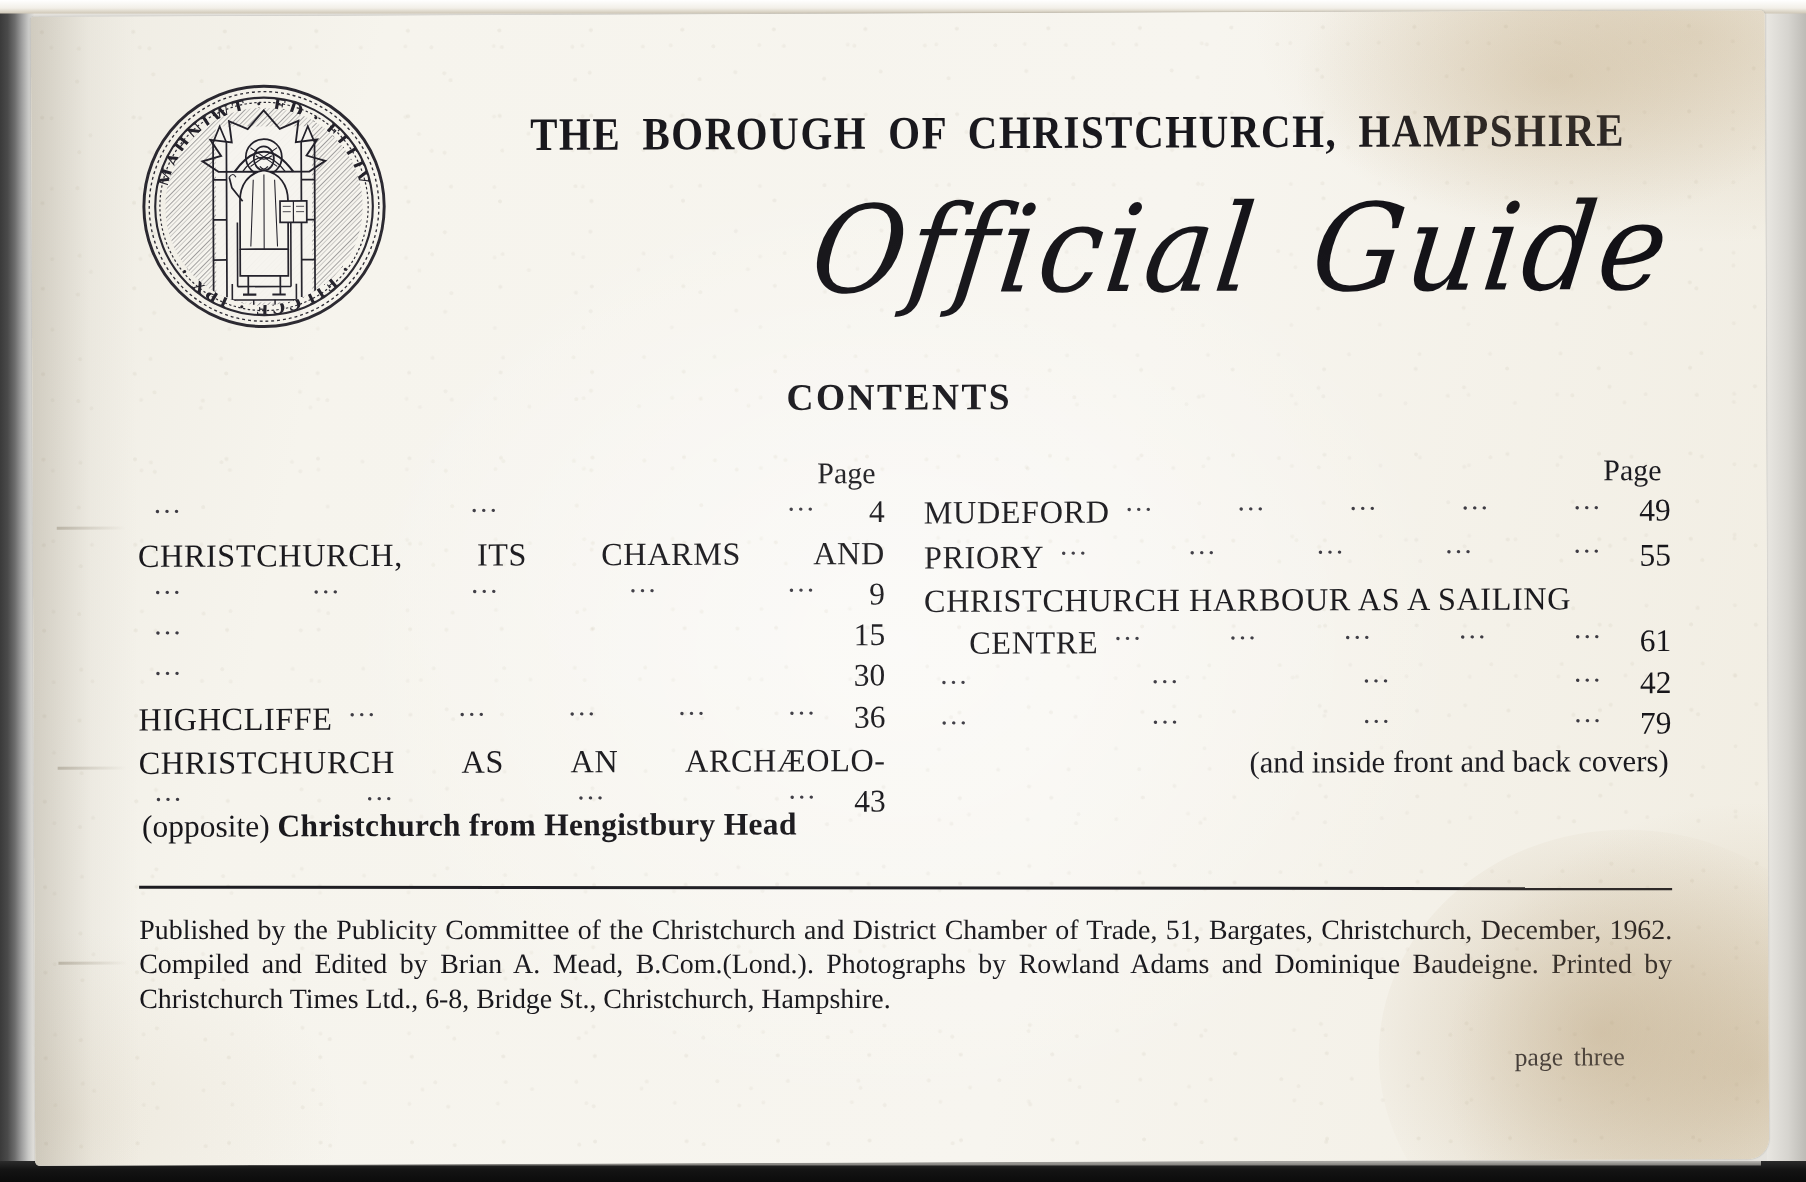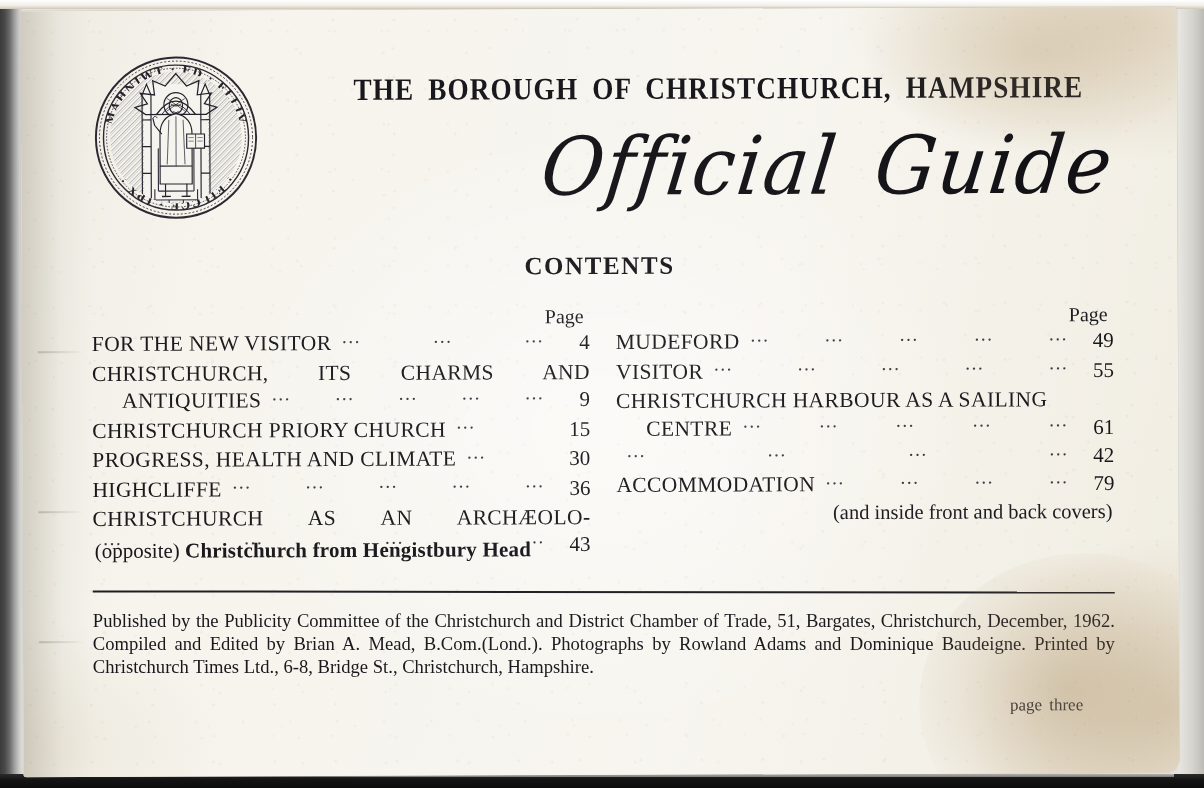--- a/index.html
+++ b/index.html
@@ -464,63 +464,59 @@
 
       <div class="contents-title">CONTENTS</div>
 
       <div class="toc">
 
         <div class="toc-col">
           <div class="toc-page-hd">Page</div>
           <div id="left-entries">
               <div class="toc-entry">
                 <div class="toc-line">
-                  <div class="ttl">FOR THE NEW VISITOR</div>
                   <div class="leaders">
                     <span>
                       <i>…</i>
                       <i>…</i>
                       <i>…</i>
                     </span>
                   </div>
                   <div class="pgno">4</div>
                 </div>
               </div>
               <div class="toc-entry">
                 <div class="toc-line justify">
                   <div class="ttl wrapline">CHRISTCHURCH, ITS CHARMS AND</div>
                 </div>
                 <div class="toc-line">
-                  <div class="ttl indent">ANTIQUITIES</div>
                   <div class="leaders">
                     <span>
                       <i>…</i>
                       <i>…</i>
                       <i>…</i>
                       <i>…</i>
                       <i>…</i>
                     </span>
                   </div>
                   <div class="pgno">9</div>
                 </div>
               </div>
               <div class="toc-entry">
                 <div class="toc-line">
-                  <div class="ttl">CHRISTCHURCH PRIORY CHURCH</div>
                   <div class="leaders">
                     <span>
                       <i>…</i>
                     </span>
                   </div>
                   <div class="pgno">15</div>
                 </div>
               </div>
               <div class="toc-entry">
                 <div class="toc-line">
-                  <div class="ttl">PROGRESS, HEALTH AND CLIMATE</div>
                   <div class="leaders">
                     <span>
                       <i>…</i>
                     </span>
                   </div>
                   <div class="pgno">30</div>
                 </div>
               </div>
               <div class="toc-entry">
                 <div class="toc-line">
@@ -569,21 +565,21 @@
                       <i>…</i>
                       <i>…</i>
                       <i>…</i>
                     </span>
                   </div>
                   <div class="pgno">49</div>
                 </div>
               </div>
               <div class="toc-entry">
                 <div class="toc-line">
-                  <div class="ttl">VISITOR</div>
+                  <div class="ttl">PRIORY</div>
                   <div class="leaders">
                     <span>
                       <i>…</i>
                       <i>…</i>
                       <i>…</i>
                       <i>…</i>
                       <i>…</i>
                     </span>
                   </div>
                   <div class="pgno">55</div>
@@ -615,21 +611,20 @@
                       <i>…</i>
                       <i>…</i>
                       <i>…</i>
                     </span>
                   </div>
                   <div class="pgno">42</div>
                 </div>
               </div>
               <div class="toc-entry">
                 <div class="toc-line">
-                  <div class="ttl">ACCOMMODATION</div>
                   <div class="leaders">
                     <span>
                       <i>…</i>
                       <i>…</i>
                       <i>…</i>
                       <i>…</i>
                     </span>
                   </div>
                   <div class="pgno">79</div>
                 </div>

